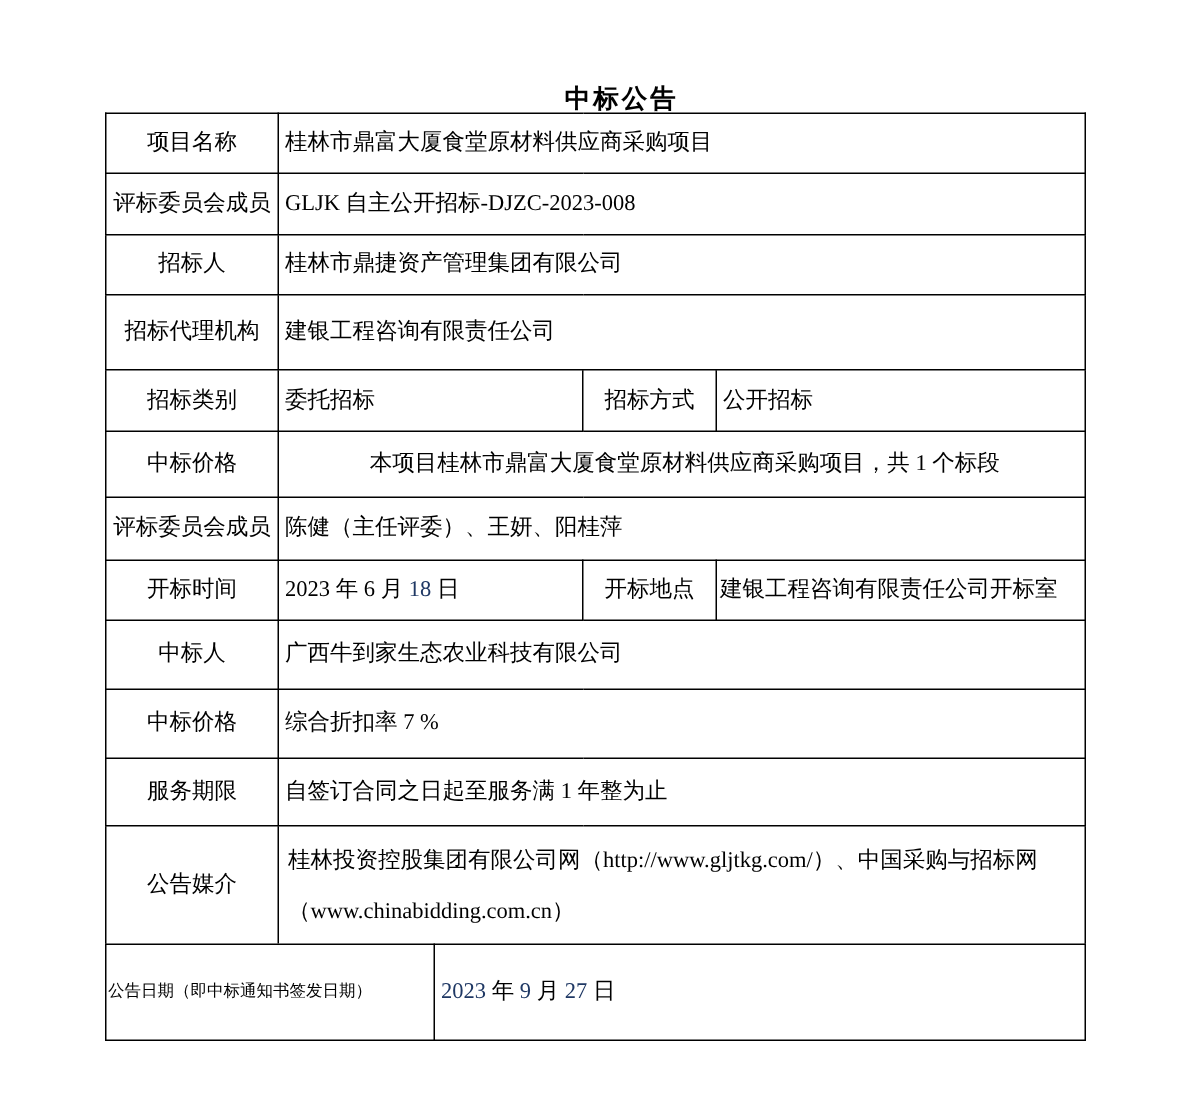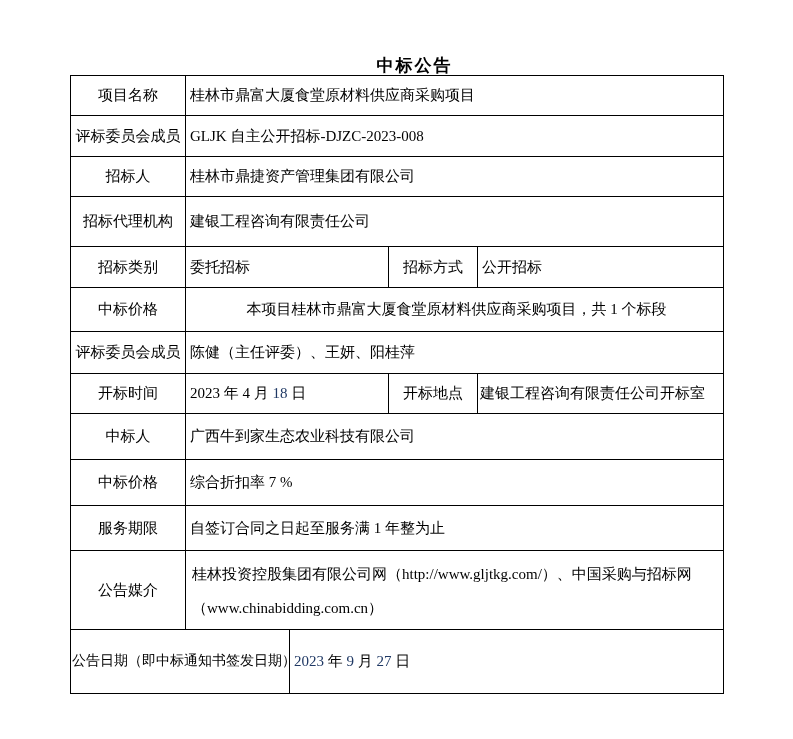--- a/index.html
+++ b/index.html
@@ -32,21 +32,21 @@
     overflow:hidden;
     line-height:1.35;
   }
   .center{text-align:left;}
   .left{text-align:center;padding-left:8px;}
   .lbl{text-align:center;}
   .media-cell{padding:4px 6px;}
   .media-line{line-height:34px;text-align:left;}
   .field-num{color:var(--field-blue,#1f3864);}
   .footer-label{
-    font-size:14px;white-space:nowrap;
+    font-size:11px;white-space:nowrap;
     padding:0 1px;text-align:left;
   }
   .footer-value{text-align:left;padding-left:4px;margin-left:16px;}
 </style>
 </head>
 <body>
 
 <div class="page">
 
   <h1 class="title">中标公告</h1>
@@ -84,21 +84,21 @@
       <tr style="height:44px">
         <td class="lbl">中标价格</td>
         <td class="left" colspan="3">本项目桂林市鼎富大厦食堂原材料供应商采购项目，共 1 个标段</td>
       </tr>
       <tr style="height:42px">
         <td class="lbl">评标委员会成员</td>
         <td class="center" colspan="3">陈健（主任评委）、王妍、阳桂萍</td>
       </tr>
       <tr style="height:40px">
         <td class="lbl">开标时间</td>
-        <td class="center"><span>2023 年 4 月 </span><span class="field-num">18</span><span> 日</span></td>
+        <td class="center"><span>2023 年 6 月 </span><span class="field-num">18</span><span> 日</span></td>
         <td class="lbl">开标地点</td>
         <td class="center" style="padding:0 2px;">建银工程咨询有限责任公司开标室</td>
       </tr>
       <tr style="height:46px">
         <td class="lbl">中标人</td>
         <td class="center" colspan="3">广西牛到家生态农业科技有限公司</td>
       </tr>
       <tr style="height:46px">
         <td class="lbl">中标价格</td>
         <td class="center" colspan="3">综合折扣率 7 %</td>

